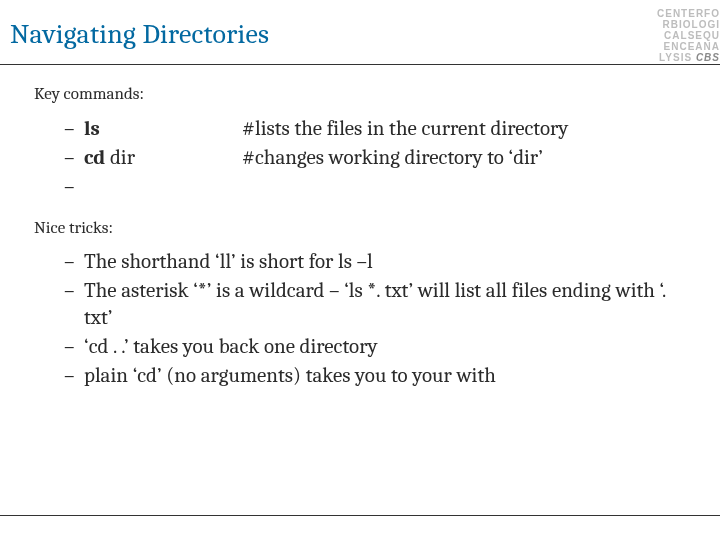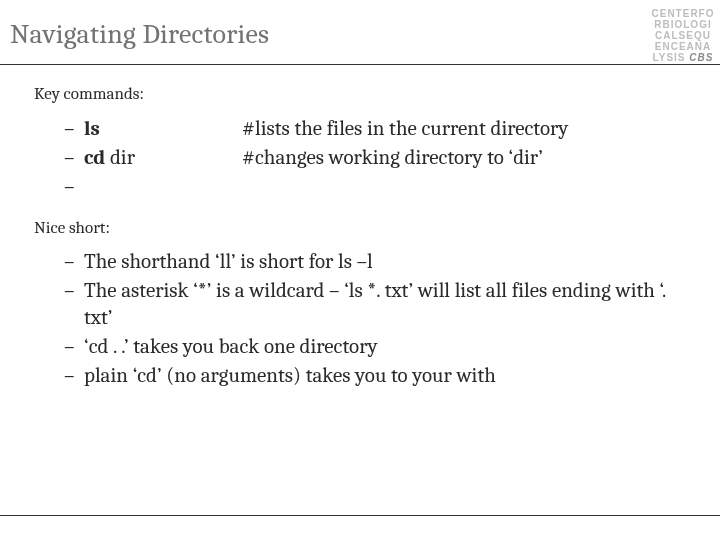--- a/index.html
+++ b/index.html
@@ -16,31 +16,31 @@
     right: 0;
     width: 74px;
     height: 56px;
     overflow: hidden;
     font-family: Arial, Helvetica, sans-serif;
     font-weight: 700;
     font-size: 10px;
     line-height: 11px;
     letter-spacing: 1px;
     color: #bdbdbd;
-    text-align: center;
+    text-align: right;
     padding-top: 2px;
   }
   .logo .cbs { color: #8a8a8a; font-style: italic; }
   .title-wrap {
     padding: 18px 0 8px 10px;
   }
   .title {
     font-size: 28px;
     font-weight: 400;
-    color: #737373;
+    color: #0369a1;
     letter-spacing: 0.2px;
   }
   .rule-top {
     border: 0;
     border-top: 1.5px solid #333;
     margin: 6px 0 0 0;
   }
   .content {
     padding: 18px 40px 0 34px;
     font-size: 21px;
@@ -112,21 +112,21 @@
       </div>
     </li>
     <li>
       <div class="cmd-row">
       </div>
     </li>
   </ul>
 
   <div class="gap"></div>
 
-  <div class="section-head">Nice short:</div>
+  <div class="section-head">Nice tricks:</div>
   <ul class="trick-list">
     <li><span>The shorthand ‘ll’ is short for ls –l</span></li>
     <li><span>The asterisk ‘*’ is a wildcard – ‘ls *. txt’ will list all files ending with ‘. txt’</span></li>
     <li><span>‘cd . .’ takes you back one directory</span></li>
     <li><span>plain ‘cd’ (no arguments) takes you to your with</span></li>
   </ul>
 
 </div>
 
 <hr class="rule-bottom">

